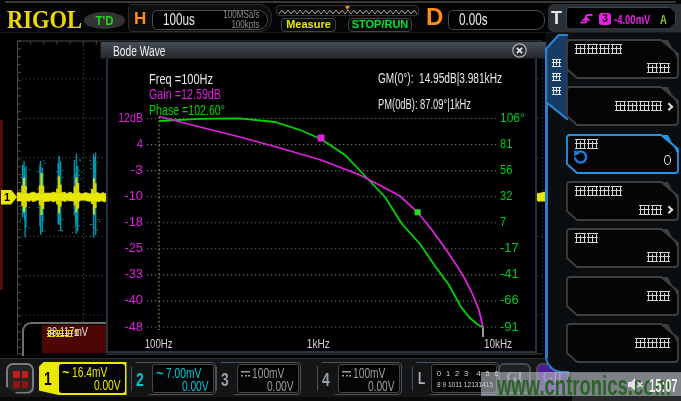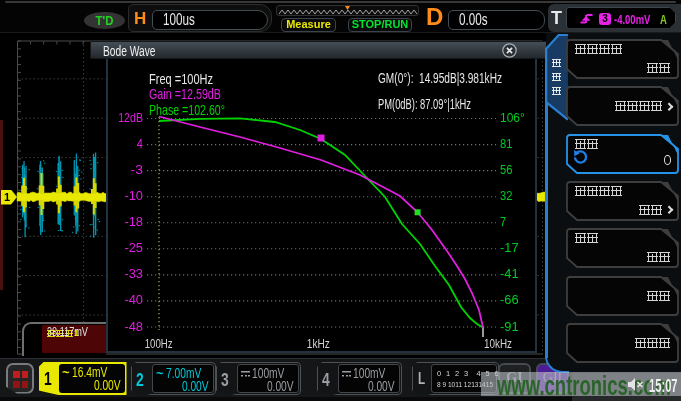--- a/index.html
+++ b/index.html
@@ -19,25 +19,27 @@
 background-position:0 1px,0 4px,0 8px,1px 1px,7px 1px,4px 2px}
 .btn{position:absolute;left:566px;width:113px;height:40px;color:#d4d4d4;font-size:11px}
 .lab{position:absolute;left:9px;top:4px}
 .val{position:absolute;right:8px;bottom:5px}
 .vc{position:absolute;right:8px;top:14px}
 </style></head>
 <body>
 
 <div class="ab" style="left:0;top:0;width:681px;height:33px;background:#040404;border-bottom:1px solid #1a1a1a">
  <div class="ab" style="left:5px;top:1px;width:671px;height:1.5px;background:#383838;border-radius:2px"></div>
+ <div class="ab" style="left:7px;top:9px;color:#ecd800;font-family:'Liberation Serif',serif;font-weight:bold;font-size:25px;line-height:21px"><span style="display:inline-block;transform:scaleX(0.9);transform-origin:0 50%">RIGOL</span></div>
  <div class="ab" style="left:84px;top:11.5px;width:41px;height:17.5px;background:#333333;border-radius:50%;text-align:center;line-height:19px;color:#22d422;font-size:12px;font-weight:bold"><span style="display:inline-block;transform:scaleX(0.95);transform-origin:50% 50%">T'D</span></div>
  <div class="ab" style="left:128px;top:3.5px;width:144px;height:28px;background:#0e0e0e;border:1px solid #2c2c2c;border-radius:5px 12px 12px 5px"></div>
  <div class="ab" style="left:134px;top:11.5px;color:#ff8c1a;font-size:17px;font-weight:bold;line-height:14px">H</div>
  <div class="ab" style="left:152px;top:9.5px;width:116px;height:20px;background:#000;border:1px solid #434d54;border-radius:5px 10px 10px 5px"></div>
  <div class="ab" style="left:163px;top:11.5px;color:#ececec;font-size:16px;line-height:16px"><span class="cnd">100us</span></div>
+ <div class="ab" style="left:196px;top:10px;width:64px;color:#8e8e8e;font-size:11px;text-align:right;line-height:9.5px"><span class="cndr" style="font-size:11px">100MSa/s</span><br><span class="cndr">100kpts</span></div>
  <div class="ab" style="left:276px;top:5px;width:143px;height:11px;background:#0c0c0c;border:1px solid #303030;border-radius:3px">
    <svg width="141" height="9" viewBox="0 0 141 9" style="display:block">
         <path d="M0,6 l3,-4 l3,4 l3,-4 l3,4 l3,-4 l3,4 l3,-4 l3,4 l3,-4 l3,4 l3,-4 l3,4 l3,-4 l3,4 l3,-4 l3,4 l3,-4 l3,4 l3,-4 l3,4 l3,-4 l3,4 l3,-4 l3,4 l3,-4 l3,4 l3,-4 l3,4 l3,-4 l3,4 l3,-4 l3,4 l3,-4 l3,4 l3,-4 l3,4 l3,-4 l3,4 l3,-4 l3,4 l3,-4 l3,4 l3,-4 l3,4 l3,-4 l3,4" transform="translate(2,2)" stroke="#c8c8c8" stroke-width="0.8" fill="none"></path>
         <path d="M68,0 l5,0 l-2.5,4 z" fill="#ff8c1a"></path>
       </svg>
  </div>
  <div class="ab" style="left:281px;top:17.5px;width:55px;height:14px;background:#0a0a0a;border:1px solid #3a444c;border-radius:4px;color:#e8e800;font-weight:bold;font-size:11px;text-align:center;line-height:11px">Measure</div>
  <div class="ab" style="left:348px;top:17.5px;width:64px;height:14px;background:#0a0a0a;border:1px solid #3a444c;border-radius:4px;color:#00e432;font-weight:bold;font-size:11px;text-align:center;line-height:11px">STOP/RUN</div>
  <div class="ab" style="left:426px;top:7px;color:#ff8c1a;font-size:24px;font-weight:bold;line-height:19px">D</div>
  <div class="ab" style="left:448px;top:9.5px;width:97px;height:20px;background:#000;border:1px solid #434d54;border-radius:5px 9px 9px 5px"></div>
@@ -77,21 +79,21 @@
 
 <div class="ab" style="left:0;top:120px;width:3px;height:170px;background:#4a1010"></div>
 <div class="ab" style="left:1px;top:189.5px;width:16px;height:15px;background:#e8e800;clip-path:polygon(0 0,10px 0,16px 7.5px,10px 15px,0 15px);color:#000;font-size:11px;font-weight:bold;text-align:center;line-height:15px;text-indent:-4px">1</div>
 <div class="ab" style="left:22px;top:322px;width:84px;height:34px;background:#000;border-top:2px solid #6e6e6e;border-left:2px solid #6e6e6e;border-top-left-radius:9px"></div>
 <div class="ab" style="left:42px;top:324.5px;width:64px;height:28px;background:#4d0505">
   <div class="ab" style="left:5px;top:4px;color:#d6d600;white-space:nowrap;font-size:9px;line-height:8px"><i class="cjs"></i><i class="cjs"></i><i class="cjs"></i><b style="font-weight:bold">1</b></div>
   <div class="ab" style="left:5px;top:1px;color:#dfe3e6;font-size:12.5px;line-height:13px"><span class="cnd">38.117mV</span></div>
 </div>
 
 <div class="ab" style="left:106px;top:41px;width:431px;height:312px;background:#000;border:2px solid #233240;border-top:none"></div>
-<div class="ab" style="left:90px;top:41px;width:477px;height:18px;background:linear-gradient(#454e56,#23282c);border:1px solid #15181b;border-radius:2px 2px 0 0">
+<div class="ab" style="left:100px;top:41px;width:477px;height:18px;background:linear-gradient(#454e56,#23282c);border:1px solid #15181b;border-radius:2px 2px 0 0">
   <div class="ab" style="left:12px;top:2px;color:#f0f0f0;font-size:14px;line-height:14px"><span class="cnd">Bode Wave</span></div>
   <svg class="ab" style="left:411px;top:1px" width="15" height="15" viewBox="0 0 15 15">
       <circle cx="7.5" cy="7.5" r="6.7" fill="#2c3338" stroke="#aab0b4" stroke-width="1.2"></circle>
       <path d="M4.9,4.9 L10.1,10.1 M10.1,4.9 L4.9,10.1" stroke="#e8e8e8" stroke-width="1.6"></path>
     </svg>
 </div>
 
 <svg class="ab" style="left:106px;top:59px;will-change:transform" width="431" height="294" viewBox="0 0 431 294">
 <line x1="41" y1="59.5" x2="390" y2="59.5" stroke="#6e6e6e" stroke-width="1.1" stroke-dasharray="1.2 2.8"></line>
     <text x="37" y="63.0" fill="#e01fe0" font-size="12" text-anchor="end" transform="scale(1,1)" textLength="24.8" lengthAdjust="spacingAndGlyphs">12dB</text>

